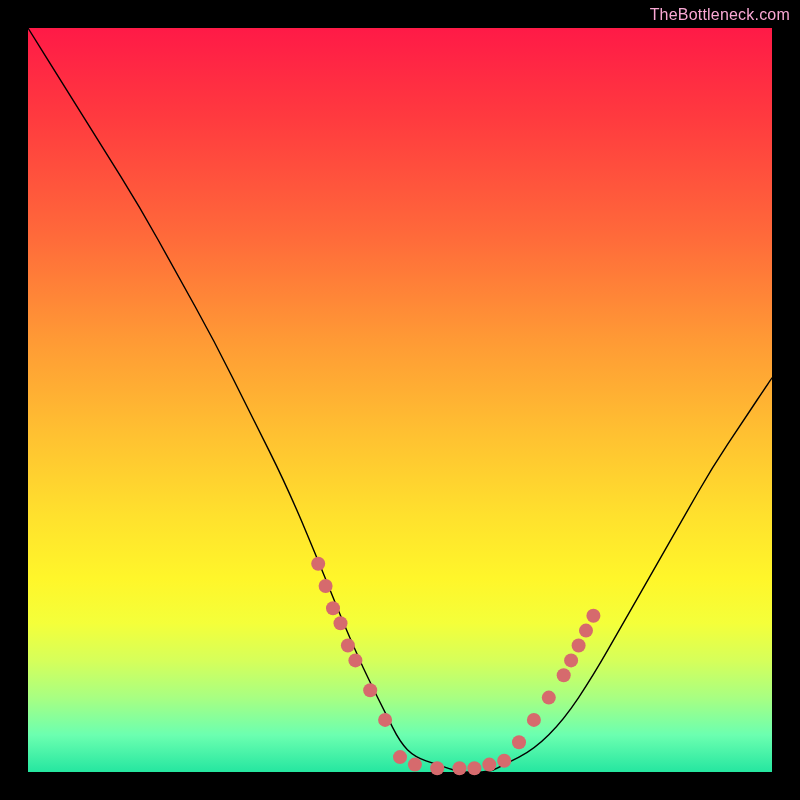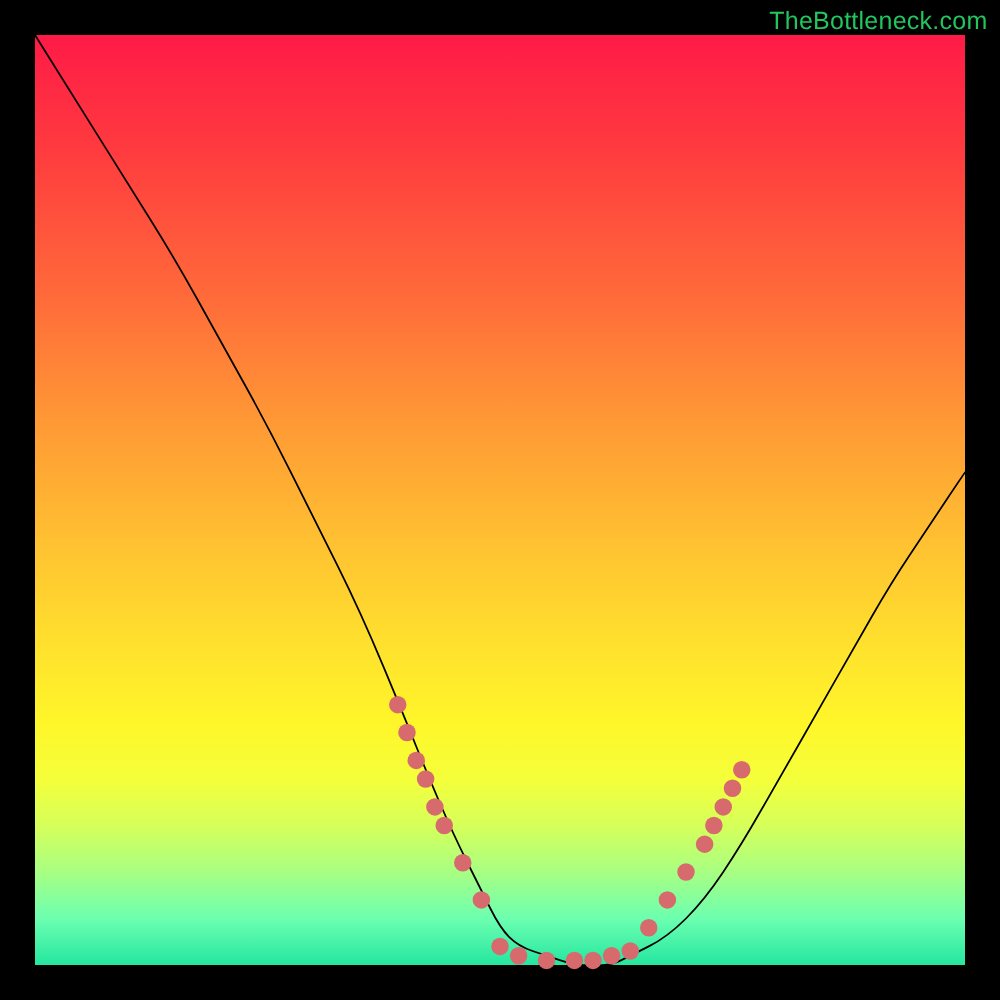--- a/index.html
+++ b/index.html
@@ -28,22 +28,22 @@
       #f4ff3a 80%,
       #d6ff5a 85%,
       #a8ff82 90%,
       #6cffb0 95%,
       #25e6a0 100%);
   }
   .watermark {
     position: absolute;
     top: 6px;
     right: 10px;
-    color: #22c55e;
-    font-size: 20px;
+    color: #f9a8d4;
+    font-size: 16px;
     font-weight: 500;
     letter-spacing: 0.2px;
     user-select: none;
   }
   svg.plot {
     position: absolute;
     left: 0;
     top: 0;
     width: 744px;
     height: 744px;

